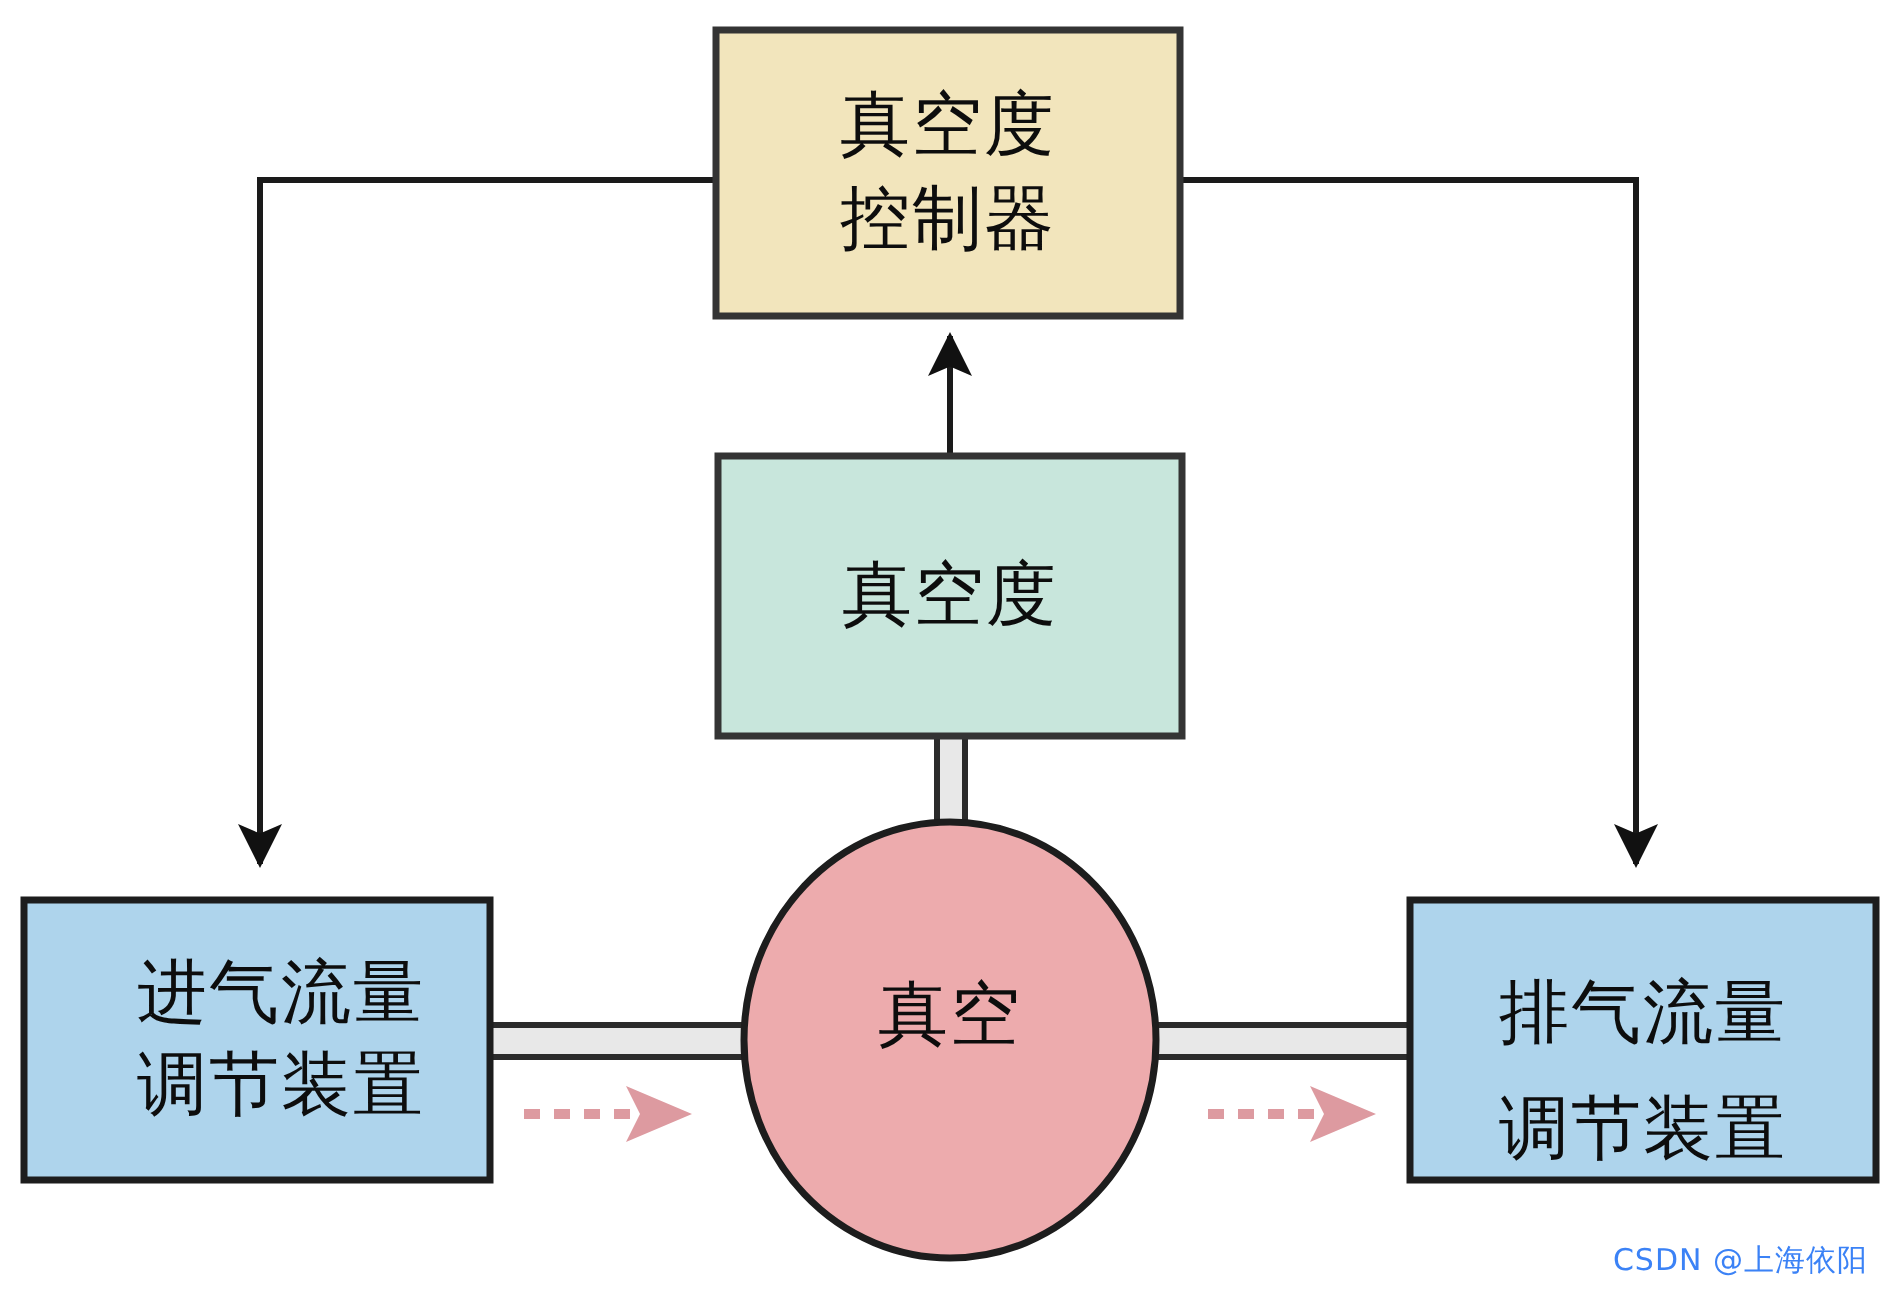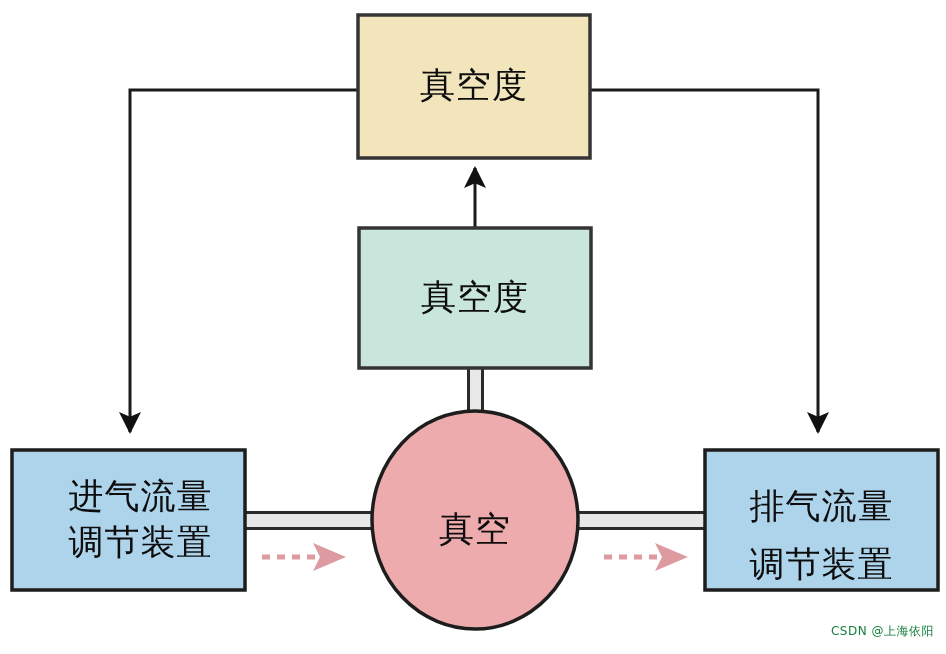--- a/index.html
+++ b/index.html
@@ -25,33 +25,33 @@
     height: 654px;
   }
   .node-label {
     position: absolute;
     display: flex;
     flex-direction: column;
     align-items: center;
     justify-content: center;
     text-align: center;
     color: #0d0d0d;
-    font-family: Liberation Serif, serif;
+    font-family: Liberation Sans, sans-serif;
     font-size: 35px;
     line-height: 1.32;
     letter-spacing: 1px;
     pointer-events: none;
     white-space: nowrap;
   }
   .watermark {
     position: absolute;
     right: 12px;
     bottom: 14px;
-    color: #15803d;
-    font-size: 12px;
+    color: #3b82f6;
+    font-size: 15px;
     letter-spacing: 0.5px;
     font-family: "DejaVu Sans", "Liberation Sans", sans-serif;
   }
 </style>
 </head>
 <body>
 
 <div id="canvas">
 
   <svg id="diagram" viewBox="0 0 946 654">
@@ -117,32 +117,33 @@
       <rect x="12" y="450" width="233" height="140" fill="#aed4ec" stroke="#1d1d1d" stroke-width="3.5"></rect>
     </g>
 
     <g>
       <rect x="705" y="450" width="233" height="140" fill="#aed4ec" stroke="#1d1d1d" stroke-width="3.5"></rect>
     </g>
   </svg>
 
   <div class="node-label" style="left:358px; top:15px; width:232px; height:143px;">
     <span>真空度</span>
+    <span>控制器</span>
   </div>
 
   <div class="node-label" style="left:359px; top:228px; width:232px; height:140px;">
     <span>真空度</span>
   </div>
 
   <div class="node-label" style="left:12px; top:450px; width:233px; height:140px;padding-left:12px;">
     <span>进气流量</span>
     <span>调节装置</span>
   </div>
 
-  <div class="node-label" style="left:372px; top:460px; width:206px; height:140px;">
+  <div class="node-label" style="left:372px; top:438px; width:206px; height:140px;">
     <span>真空</span>
   </div>
 
   <div class="node-label" style="left:705px; top:450px; width:233px; height:172px;gap:12px;">
     <span>排气流量</span>
     <span>调节装置</span>
   </div>
 
   <div class="watermark">CSDN @上海依阳</div>
 

